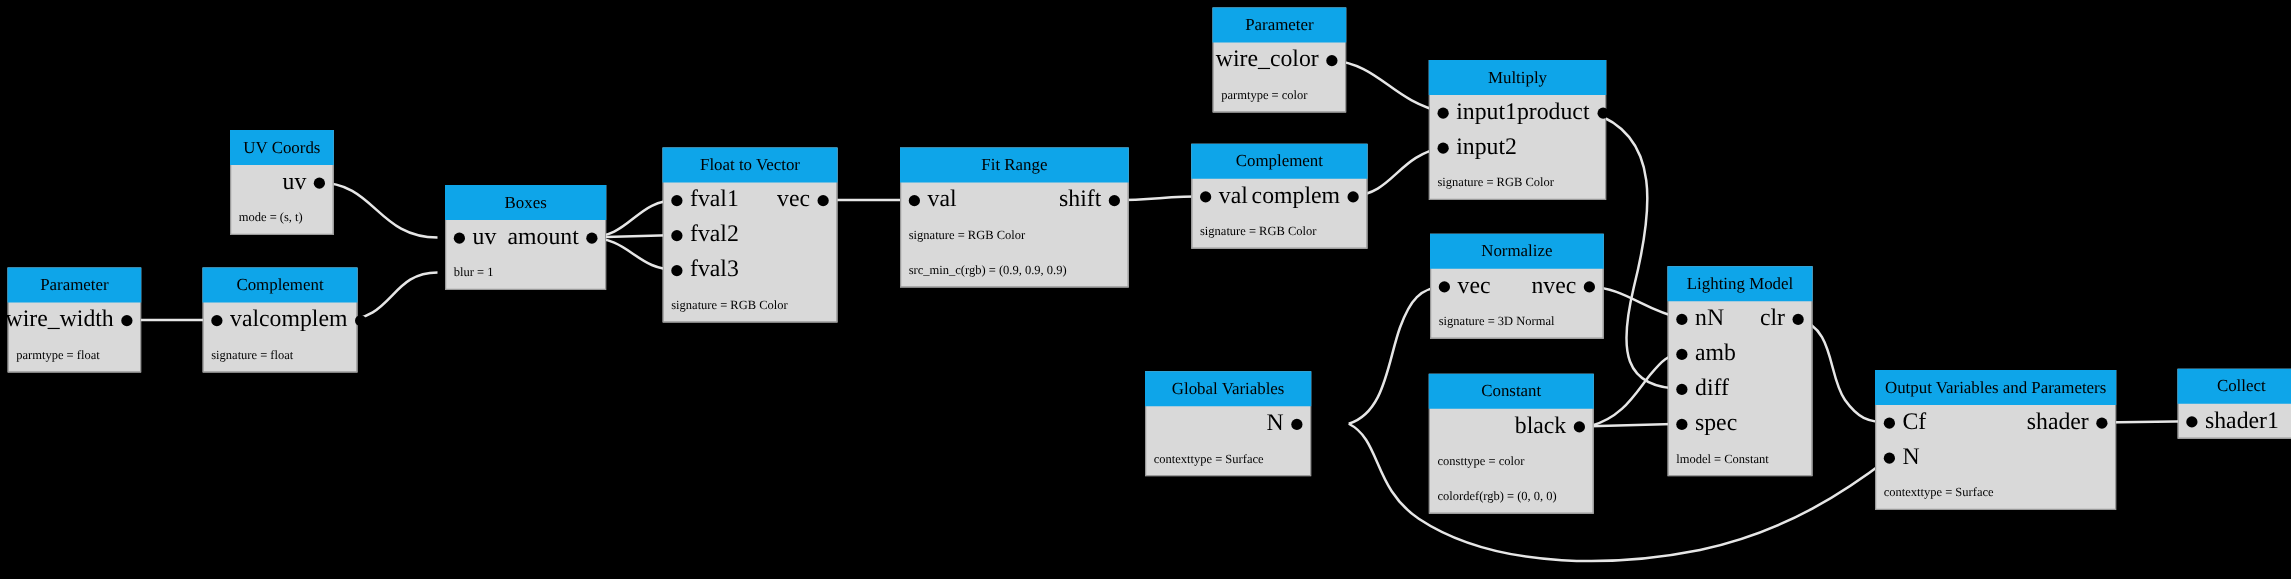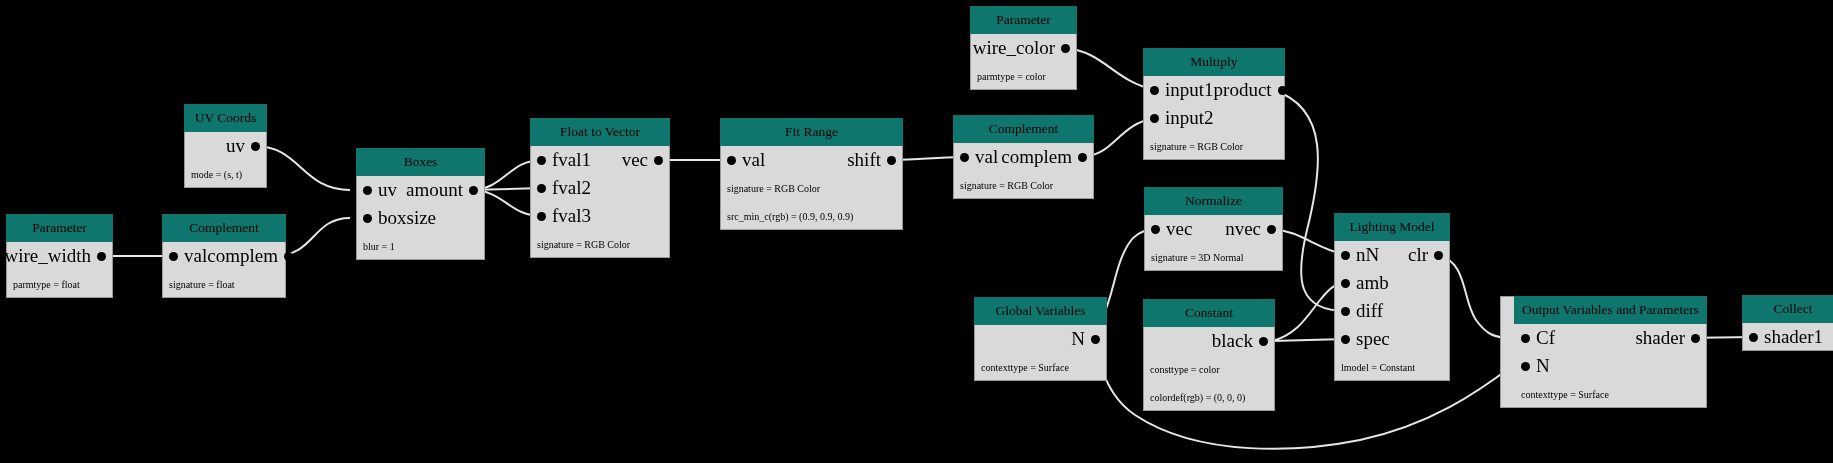--- a/index.html
+++ b/index.html
@@ -1,21 +1,21 @@
 <!DOCTYPE html>
 <html><head>
 <meta charset="utf-8">
 <style>
   html,body{margin:0;padding:0;background:#000;}
   #canvas{position:relative;width:1833px;height:463px;background:#000;overflow:hidden;
           font-family:"Liberation Serif","DejaVu Serif",serif;color:#000;}
   #wires{position:absolute;left:0;top:0;width:1833px;height:463px;}
   #wires path{stroke:#e6e6e6;stroke-width:2;fill:none;}
   .node{position:absolute;background:#d9d9d9;box-shadow:0 0 0 1px #9a9a9a inset;}
-  .title{height:28px;line-height:28px;background:#0f766e;text-align:center;
+  .title{height:28px;line-height:28px;background:#0ea5e9;text-align:center;
          font-size:13.5px;white-space:nowrap;padding:0 4px;}
   .row{height:28px;display:flex;align-items:center;padding:0 7px;font-size:19px;white-space:nowrap;}
   .row.io{justify-content:space-between;}
   .row.out{justify-content:flex-end;}
   .pg{display:flex;align-items:center;gap:6px;}
   .dot{width:9px;height:9px;border-radius:50%;background:#000;flex:none;}
   .attr{font-size:10px;}
 </style>
 </head>
 <body>
@@ -85,26 +85,20 @@
     <div class="row io">
       <span class="pg">
           <span class="dot"></span>
           <span>uv</span>
         </span>
       <span class="pg">
           <span>amount</span>
           <span class="dot"></span>
         </span>
     </div>
-    <div class="row">
-        <span class="pg">
-          <span class="dot"></span>
-          <span>boxsize</span>
-        </span>
-      </div>
     <div class="row attr">blur = 1</div>
   </div>
 
   <div class="node" style="left:530px;top:118px;width:140px;">
     <div class="title">Float to Vector</div>
     <div class="row io">
       <span class="pg">
           <span class="dot"></span>
           <span>fval1</span>
         </span>
@@ -199,21 +193,21 @@
           <span>vec</span>
         </span>
       <span class="pg">
           <span>nvec</span>
           <span class="dot"></span>
         </span>
     </div>
     <div class="row attr">signature = 3D Normal</div>
   </div>
 
-  <div class="node" style="left:974px;top:297px;width:133px;">
+  <div class="node" style="left:916px;top:297px;width:133px;">
     <div class="title">Global Variables</div>
     <div class="row out">
         <span class="pg">
           <span>N</span>
           <span class="dot"></span>
         </span>
       </div>
     <div class="row attr">contexttype = Surface</div>
   </div>
 
@@ -255,21 +249,21 @@
       </div>
     <div class="row">
         <span class="pg">
           <span class="dot"></span>
           <span>spec</span>
         </span>
       </div>
     <div class="row attr">lmodel = Constant</div>
   </div>
 
-  <div class="node" style="left:1500px;top:296px;width:193px;padding-left:14px;">
+  <div class="node" style="left:1500px;top:296px;width:193px;">
     <div class="title">Output Variables and Parameters</div>
     <div class="row io">
       <span class="pg">
           <span class="dot"></span>
           <span>Cf</span>
         </span>
       <span class="pg">
           <span>shader</span>
           <span class="dot"></span>
         </span>

